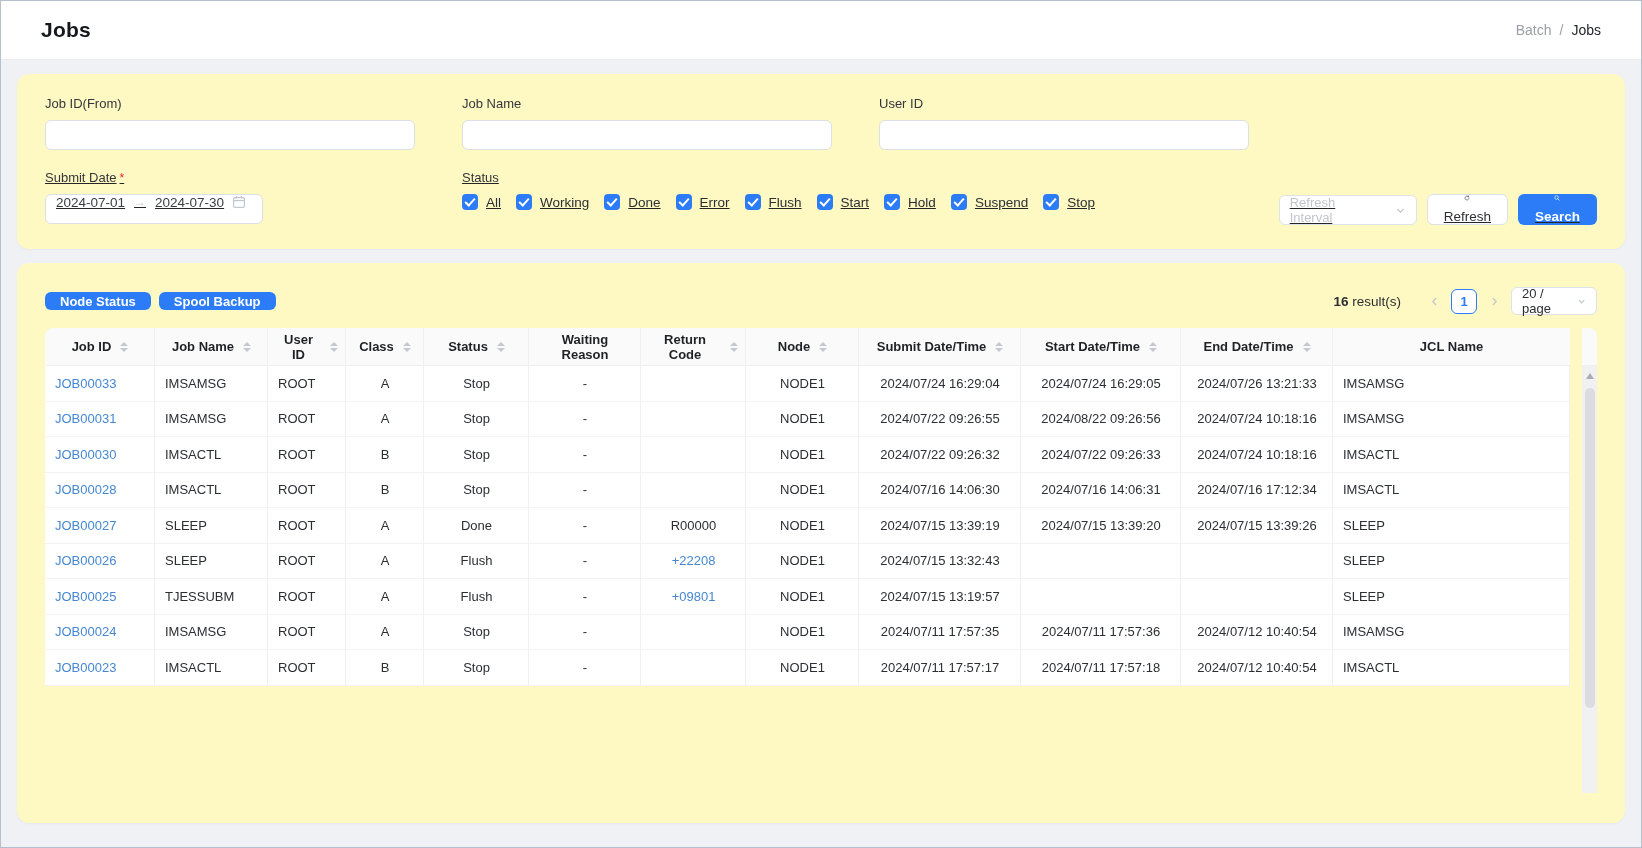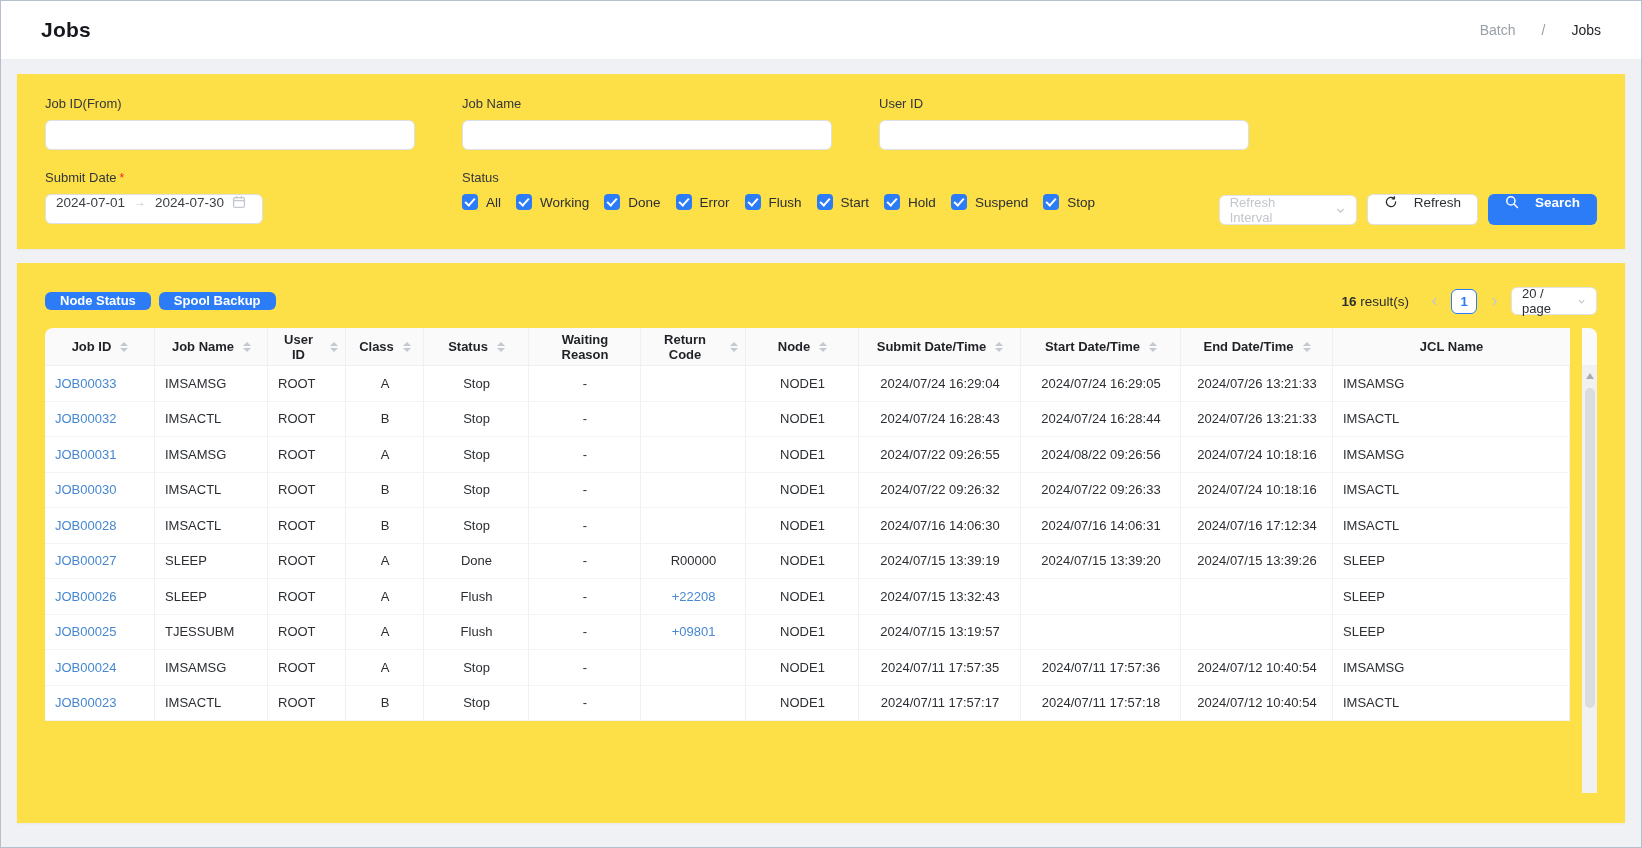--- a/index.html
+++ b/index.html
@@ -10,39 +10,39 @@
     color:#262626;
     border:1px solid #b5bfce;
   }
   
   .top-header {
     height:59px; background:#fff; border-bottom:1px solid #eceef1;
     display:flex; align-items:center; justify-content:space-between;
     padding:0 40px 0 40px;
   }
   .page-title { font-size:21px; font-weight:700; color:#16181d; letter-spacing:.2px; }
-  .breadcrumb { font-size:14px; display:flex; align-items:center; gap:26px; }
+  .breadcrumb { font-size:14px; display:flex; align-items:center; gap:8px; }
   .breadcrumb .crumb-muted { color:#9aa0a8; }
   .breadcrumb .crumb-sep { color:#9aa0a8; }
   .breadcrumb .crumb-current { color:#24262b; font-weight:500; }
 
   .content { padding:14px 16px 0 16px; }
 
-  .card { background:#fde047; border-radius:0; box-shadow:0 1px 2px rgba(20,30,50,.04); }
+  .card { background:#fef9c3; border-radius:12px; box-shadow:0 1px 2px rgba(20,30,50,.04); }
 
   
   .filter-card { padding:22px 28px 24px 28px; margin-bottom:14px; }
   .filter-grid { display:grid; grid-template-columns:417px 417px 417px; }
   .field-label { font-size:13px; color:#33363c; margin-bottom:9px; display:block; }
   .req { color:#f5222d; margin-left:3px; font-size:12px; }
   .text-input {
     width:370px; height:30px; border:1px solid #dcdfe4; border-radius:6px;
     font-family:inherit; font-size:13px; padding:0 10px; color:#262626; background:#fff; outline:none;
   }
-  .filter-row2 { display:flex; margin-top:20px; align-items:flex-start; }
+  .filter-row2 { display:flex; margin-top:20px; align-items:flex-start;text-decoration:underline; }
   .date-field { width:417px; flex:none; }
   .date-range {
     width:218px; height:30px; border:1px solid #dcdfe4; border-radius:6px;
     display:flex; align-items:flex-start; padding:0 10px; font-size:13.5px; color:#33363c; background:#fff;
   }
   .date-range .date-val { font-weight:500; color:#3a3d42; }
   .date-range .range-arrow { color:#c3c7ce; margin:0 9px; font-size:12px; }
   .date-range .cal-icon { margin-left:8px; display:flex; }
   .status-field { flex:1; }
   .status-checks { display:flex; align-items:center; gap:15px; margin-top:3px; flex-wrap:nowrap; }
@@ -57,32 +57,32 @@
   .check-label { font-size:13.5px; color:#2b2e33; }
   .filter-actions { display:flex; align-items:flex-end; gap:10px; margin-left:auto; padding-top:24px; }
   .select-box {
     height:30px; border:1px solid #dfe2e7; border-radius:6px; background:#fff;
     display:flex; align-items:center; justify-content:space-between; padding:0 10px; cursor:pointer;
   }
   .select-placeholder { color:#c1c5cc; font-size:13px; margin-right:14px; }
   .refresh-interval-select { width:138px; }
   .btn {
     height:31px; border-radius:6px; font-family:inherit; font-size:13.5px; cursor:pointer;
-    display:inline-flex; justify-content:center; gap:16px; border:1px solid transparent;
+    display:inline-flex; align-items:center; justify-content:center; gap:8px; border:1px solid transparent;flex-direction:column;
   }
   .btn-default { background:#fff; border-color:#dcdfe4; color:#2b2e33; font-weight:500; padding:0 16px; }
   .btn-primary { background:var(--accent); color:#fff; font-weight:600; padding:0 16px; }
 
   
   .table-card { padding:24px 28px 24px 28px; min-height:560px; }
   .table-toolbar { display:flex; align-items:center; margin-bottom:13px; }
   .toolbar-left { display:flex; gap:8px; }
   .btn-small { height:18px; font-size:13px; padding:0 14px; }
   .toolbar-right { margin-left:auto; display:flex; align-items:center; gap:9px; }
-  .result-count { font-size:13.5px; color:#2b2e33; margin-right:8px; }
+  .result-count { font-size:13.5px; color:#2b2e33; margin-right:16px; }
   .result-count b { font-weight:700; }
   .pager-arrow { display:flex; align-items:center; justify-content:center; width:16px; height:24px; cursor:pointer; }
   .page-btn {
     width:26px; height:25px; border:1px solid var(--accent); color:var(--accent); border-radius:6px;
     font-size:13px; font-weight:600; display:flex; align-items:center; justify-content:center;
     background:#fff; cursor:pointer;
   }
   .page-size-select { width:86px; height:28px; }
   .page-size-select .sel-val { color:#2b2e33; font-size:13px; margin-right:10px; }
 
@@ -387,34 +387,20 @@
                 <td class="al-center">Stop</td>
                 <td class="al-center">-</td>
                 <td class="al-center"></td>
                 <td class="al-center">NODE1</td>
                 <td class="al-center">2024/07/24 16:29:04</td>
                 <td class="al-center">2024/07/24 16:29:05</td>
                 <td class="al-center">2024/07/26 13:21:33</td>
                 <td class="al-left">IMSAMSG</td>
               </tr>
               <tr>
-                <td class="al-left"><a class="cell-link">JOB00032</a></td>
-                <td class="al-left">IMSACTL</td>
-                <td class="al-left">ROOT</td>
-                <td class="al-center">B</td>
-                <td class="al-center">Stop</td>
-                <td class="al-center">-</td>
-                <td class="al-center"></td>
-                <td class="al-center">NODE1</td>
-                <td class="al-center">2024/07/24 16:28:43</td>
-                <td class="al-center">2024/07/24 16:28:44</td>
-                <td class="al-center">2024/07/26 13:21:33</td>
-                <td class="al-left">IMSACTL</td>
-              </tr>
-              <tr>
                 <td class="al-left"><a class="cell-link">JOB00031</a></td>
                 <td class="al-left">IMSAMSG</td>
                 <td class="al-left">ROOT</td>
                 <td class="al-center">A</td>
                 <td class="al-center">Stop</td>
                 <td class="al-center">-</td>
                 <td class="al-center"></td>
                 <td class="al-center">NODE1</td>
                 <td class="al-center">2024/07/22 09:26:55</td>
                 <td class="al-center">2024/08/22 09:26:56</td>

